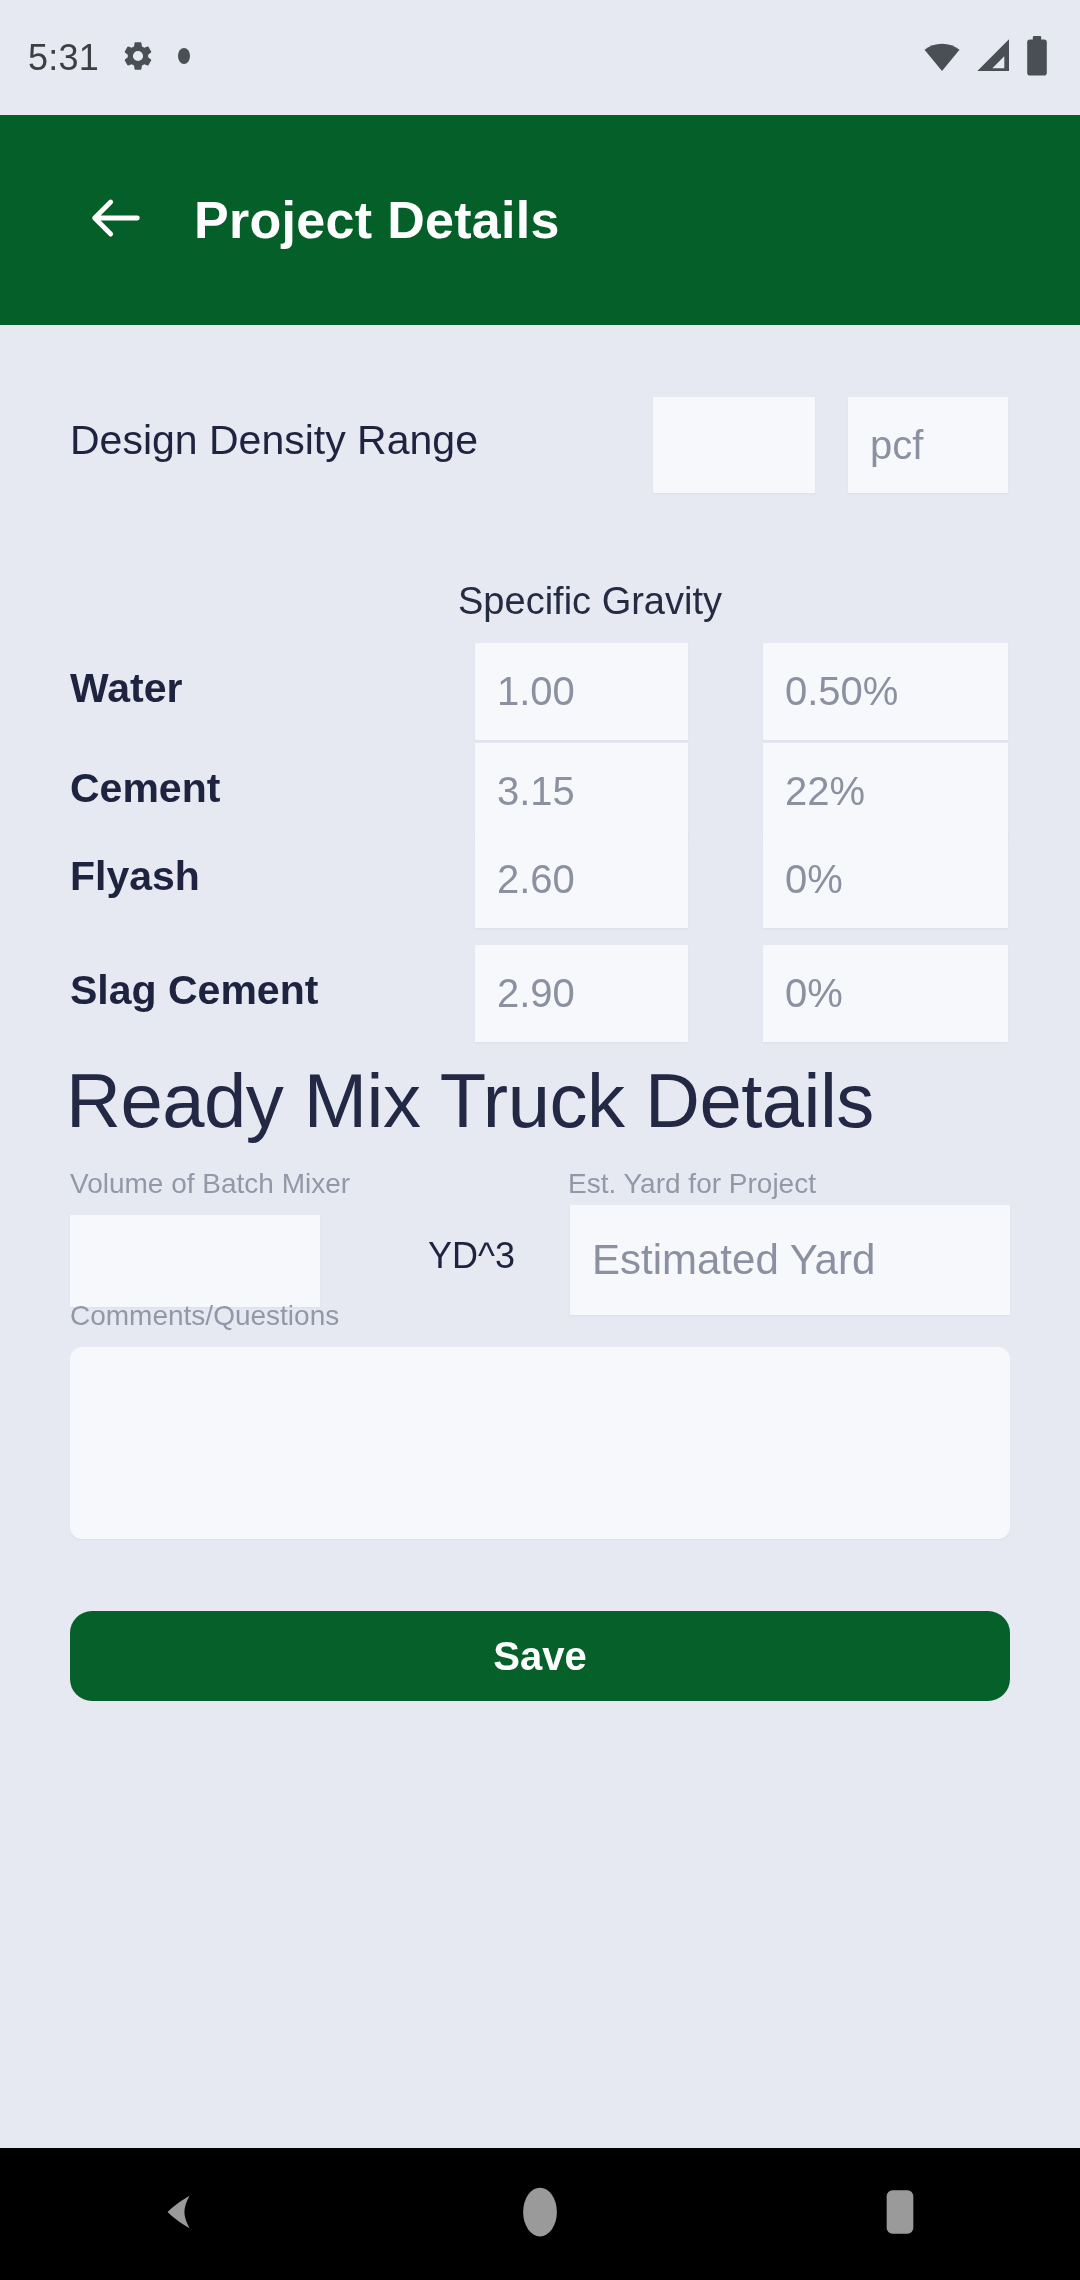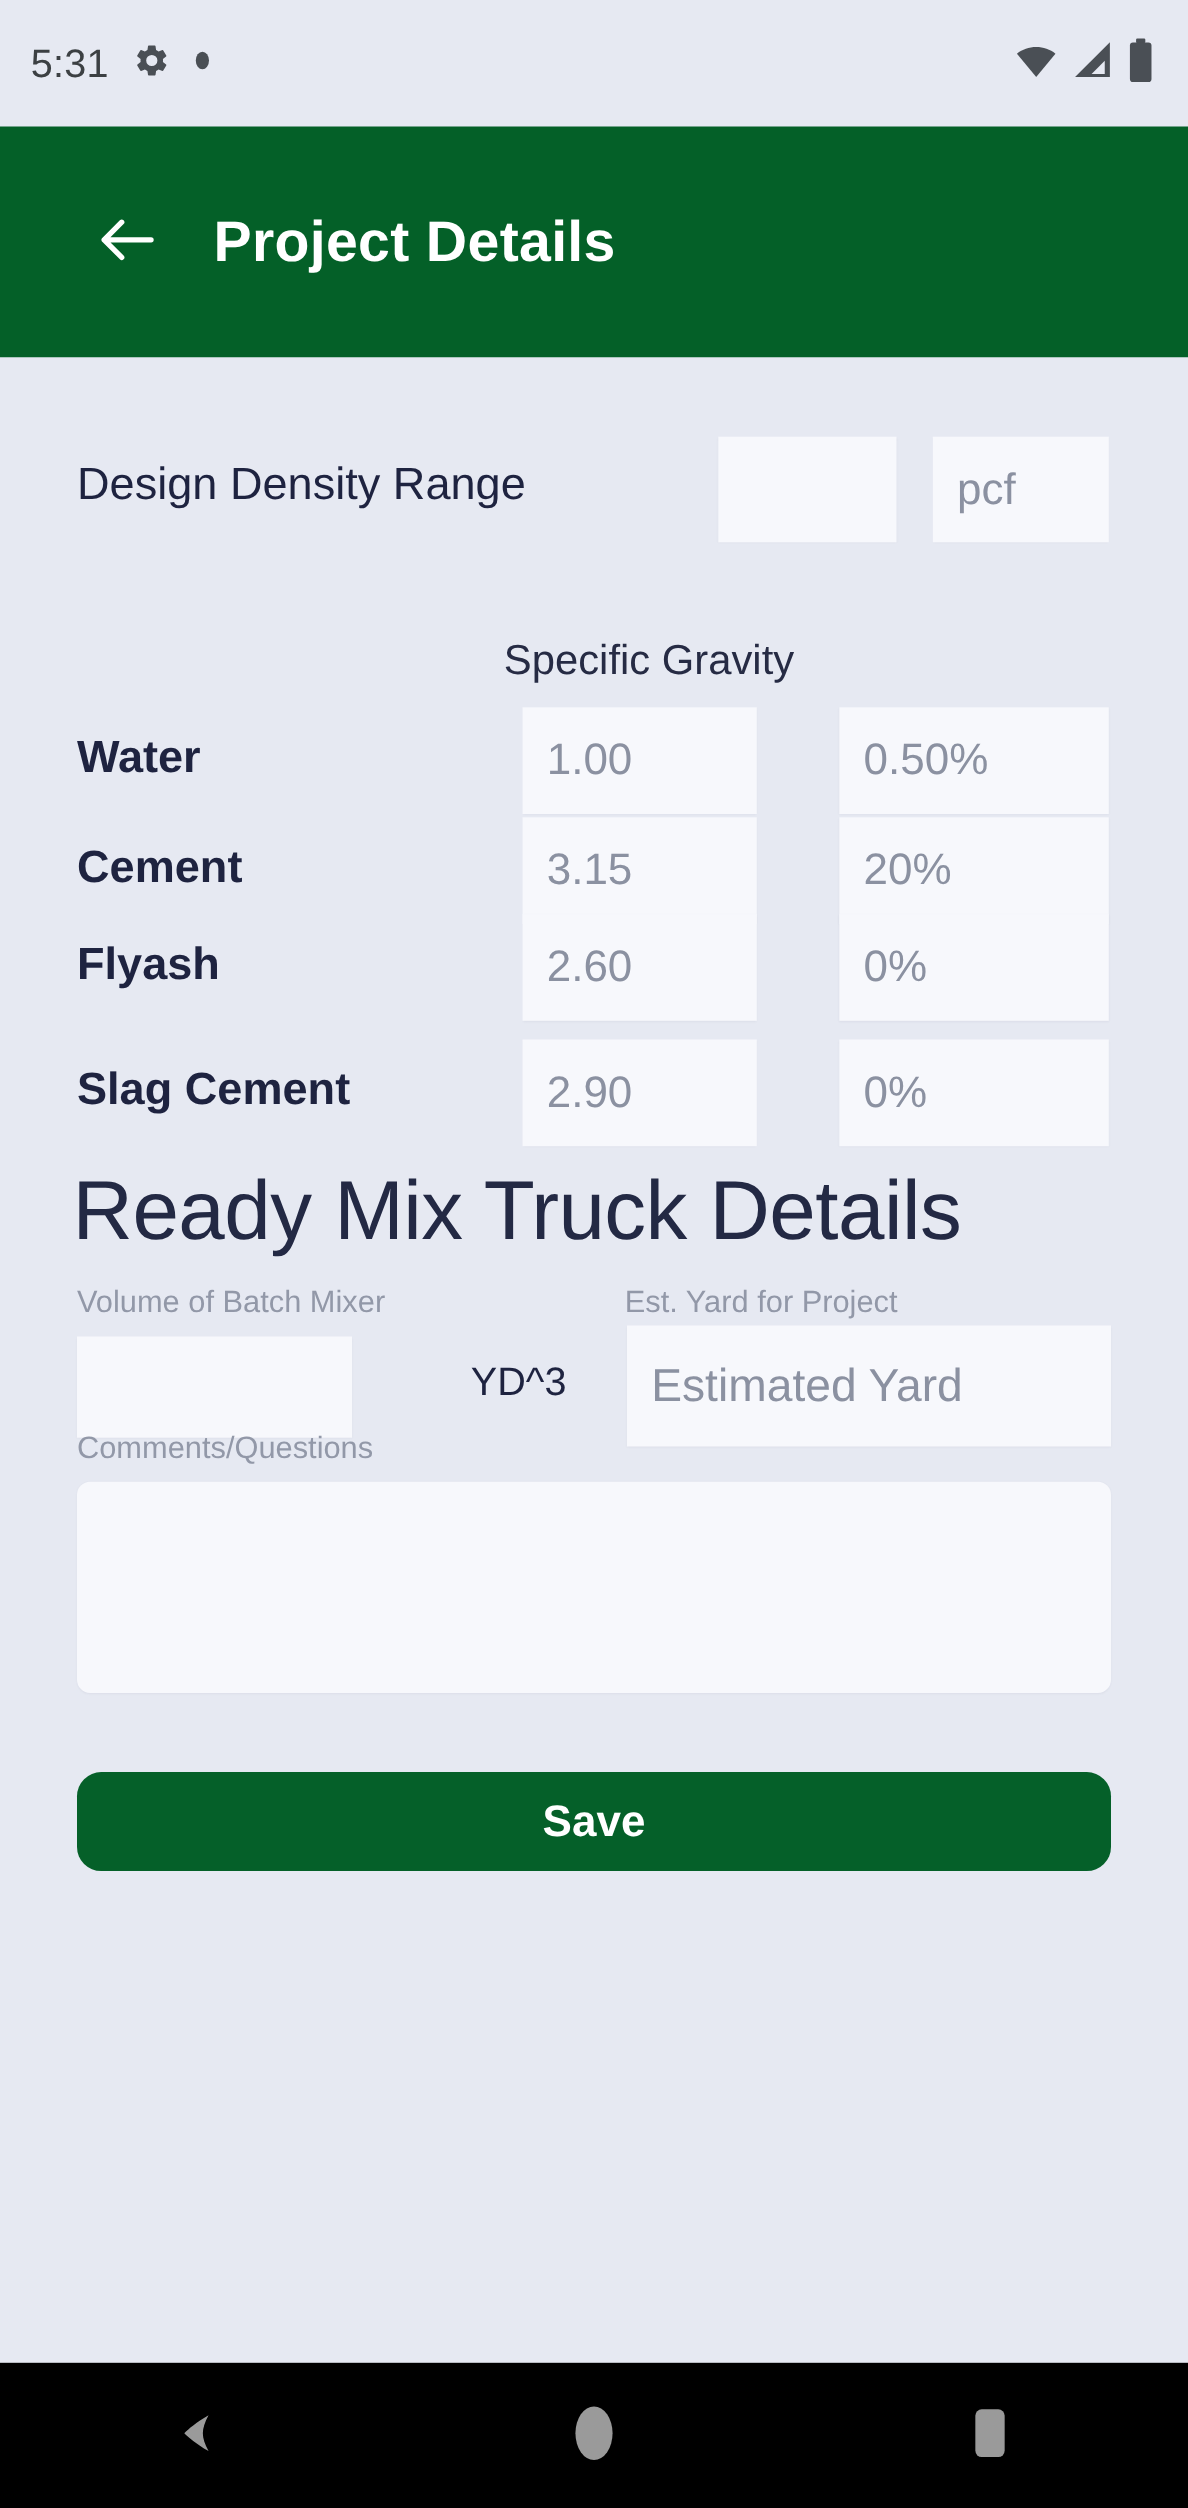--- a/index.html
+++ b/index.html
@@ -318,21 +318,21 @@
 
     <div class="material-row" style="top:318px">
       <div class="material-label">Water</div>
       <div class="material-sg field">1.00</div>
       <div class="material-pct field">0.50%</div>
     </div>
 
     <div class="material-row" style="top:418px">
       <div class="material-label">Cement</div>
       <div class="material-sg field">3.15</div>
-      <div class="material-pct field">20%</div>
+      <div class="material-pct field">22%</div>
     </div>
 
     <div class="material-row" style="top:506px">
       <div class="material-label">Flyash</div>
       <div class="material-sg field">2.60</div>
       <div class="material-pct field">0%</div>
     </div>
 
     <div class="material-row" style="top:620px">
       <div class="material-label">Slag Cement</div>

